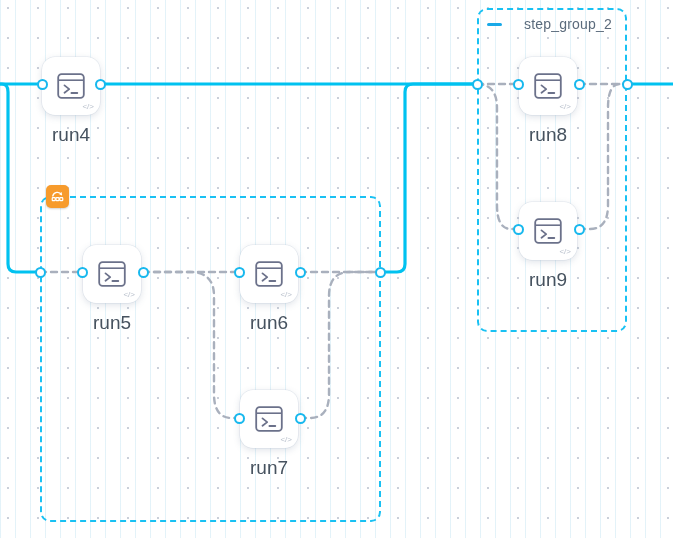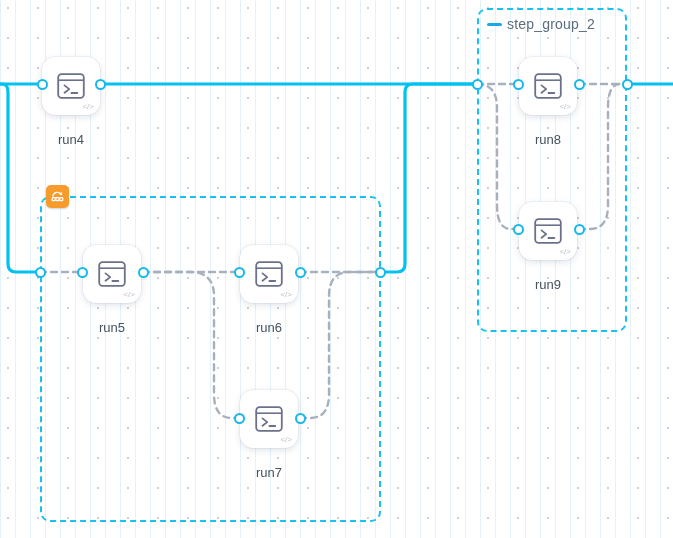--- a/index.html
+++ b/index.html
@@ -23,21 +23,21 @@
   
   .group{
     position:absolute;
     border:2px dashed #19c1f3;
     border-radius:10px;
     background:transparent;
     box-sizing:border-box;
   }
   .group-header{
     position:absolute;
-    display:flex;align-items:center;gap:5px;
+    display:flex;align-items:center;gap:22px;
     white-space:nowrap;
   }
   .collapse-dash{
     width:15px;height:3px;background:#19a9e8;border-radius:2px;display:inline-block;
   }
   .group-title{
     font-size:14px;color:#5b6b7c;letter-spacing:.2px;
   }
   .loop-badge{
     position:absolute;width:23px;height:23px;border-radius:5px;
@@ -53,21 +53,21 @@
     box-shadow:0 2px 7px rgba(90,110,140,.20), 0 0 0 .5px rgba(200,210,225,.45);
     position:relative;display:flex;align-items:center;justify-content:center;
     box-sizing:border-box;
   }
   .node-card svg.term{display:block;}
   .code-badge{
     position:absolute;right:6px;bottom:4px;
     font-size:8px;color:#b9c0cc;line-height:1;font-family:"Liberation Sans", sans-serif;
   }
   .node-label{
-    margin-top:17px;text-align:center;font-size:13px;color:#46525f;white-space:nowrap;
+    margin-top:9px;text-align:center;font-size:19px;color:#46525f;white-space:nowrap;
     width:58px;margin-left:0;
   }
   .port{
     position:absolute;width:11px;height:11px;border-radius:50%;
     background:#ffffff;border:2.5px solid #17b8ee;box-sizing:border-box;
   }
 </style>
 </head>
 <body>
 

